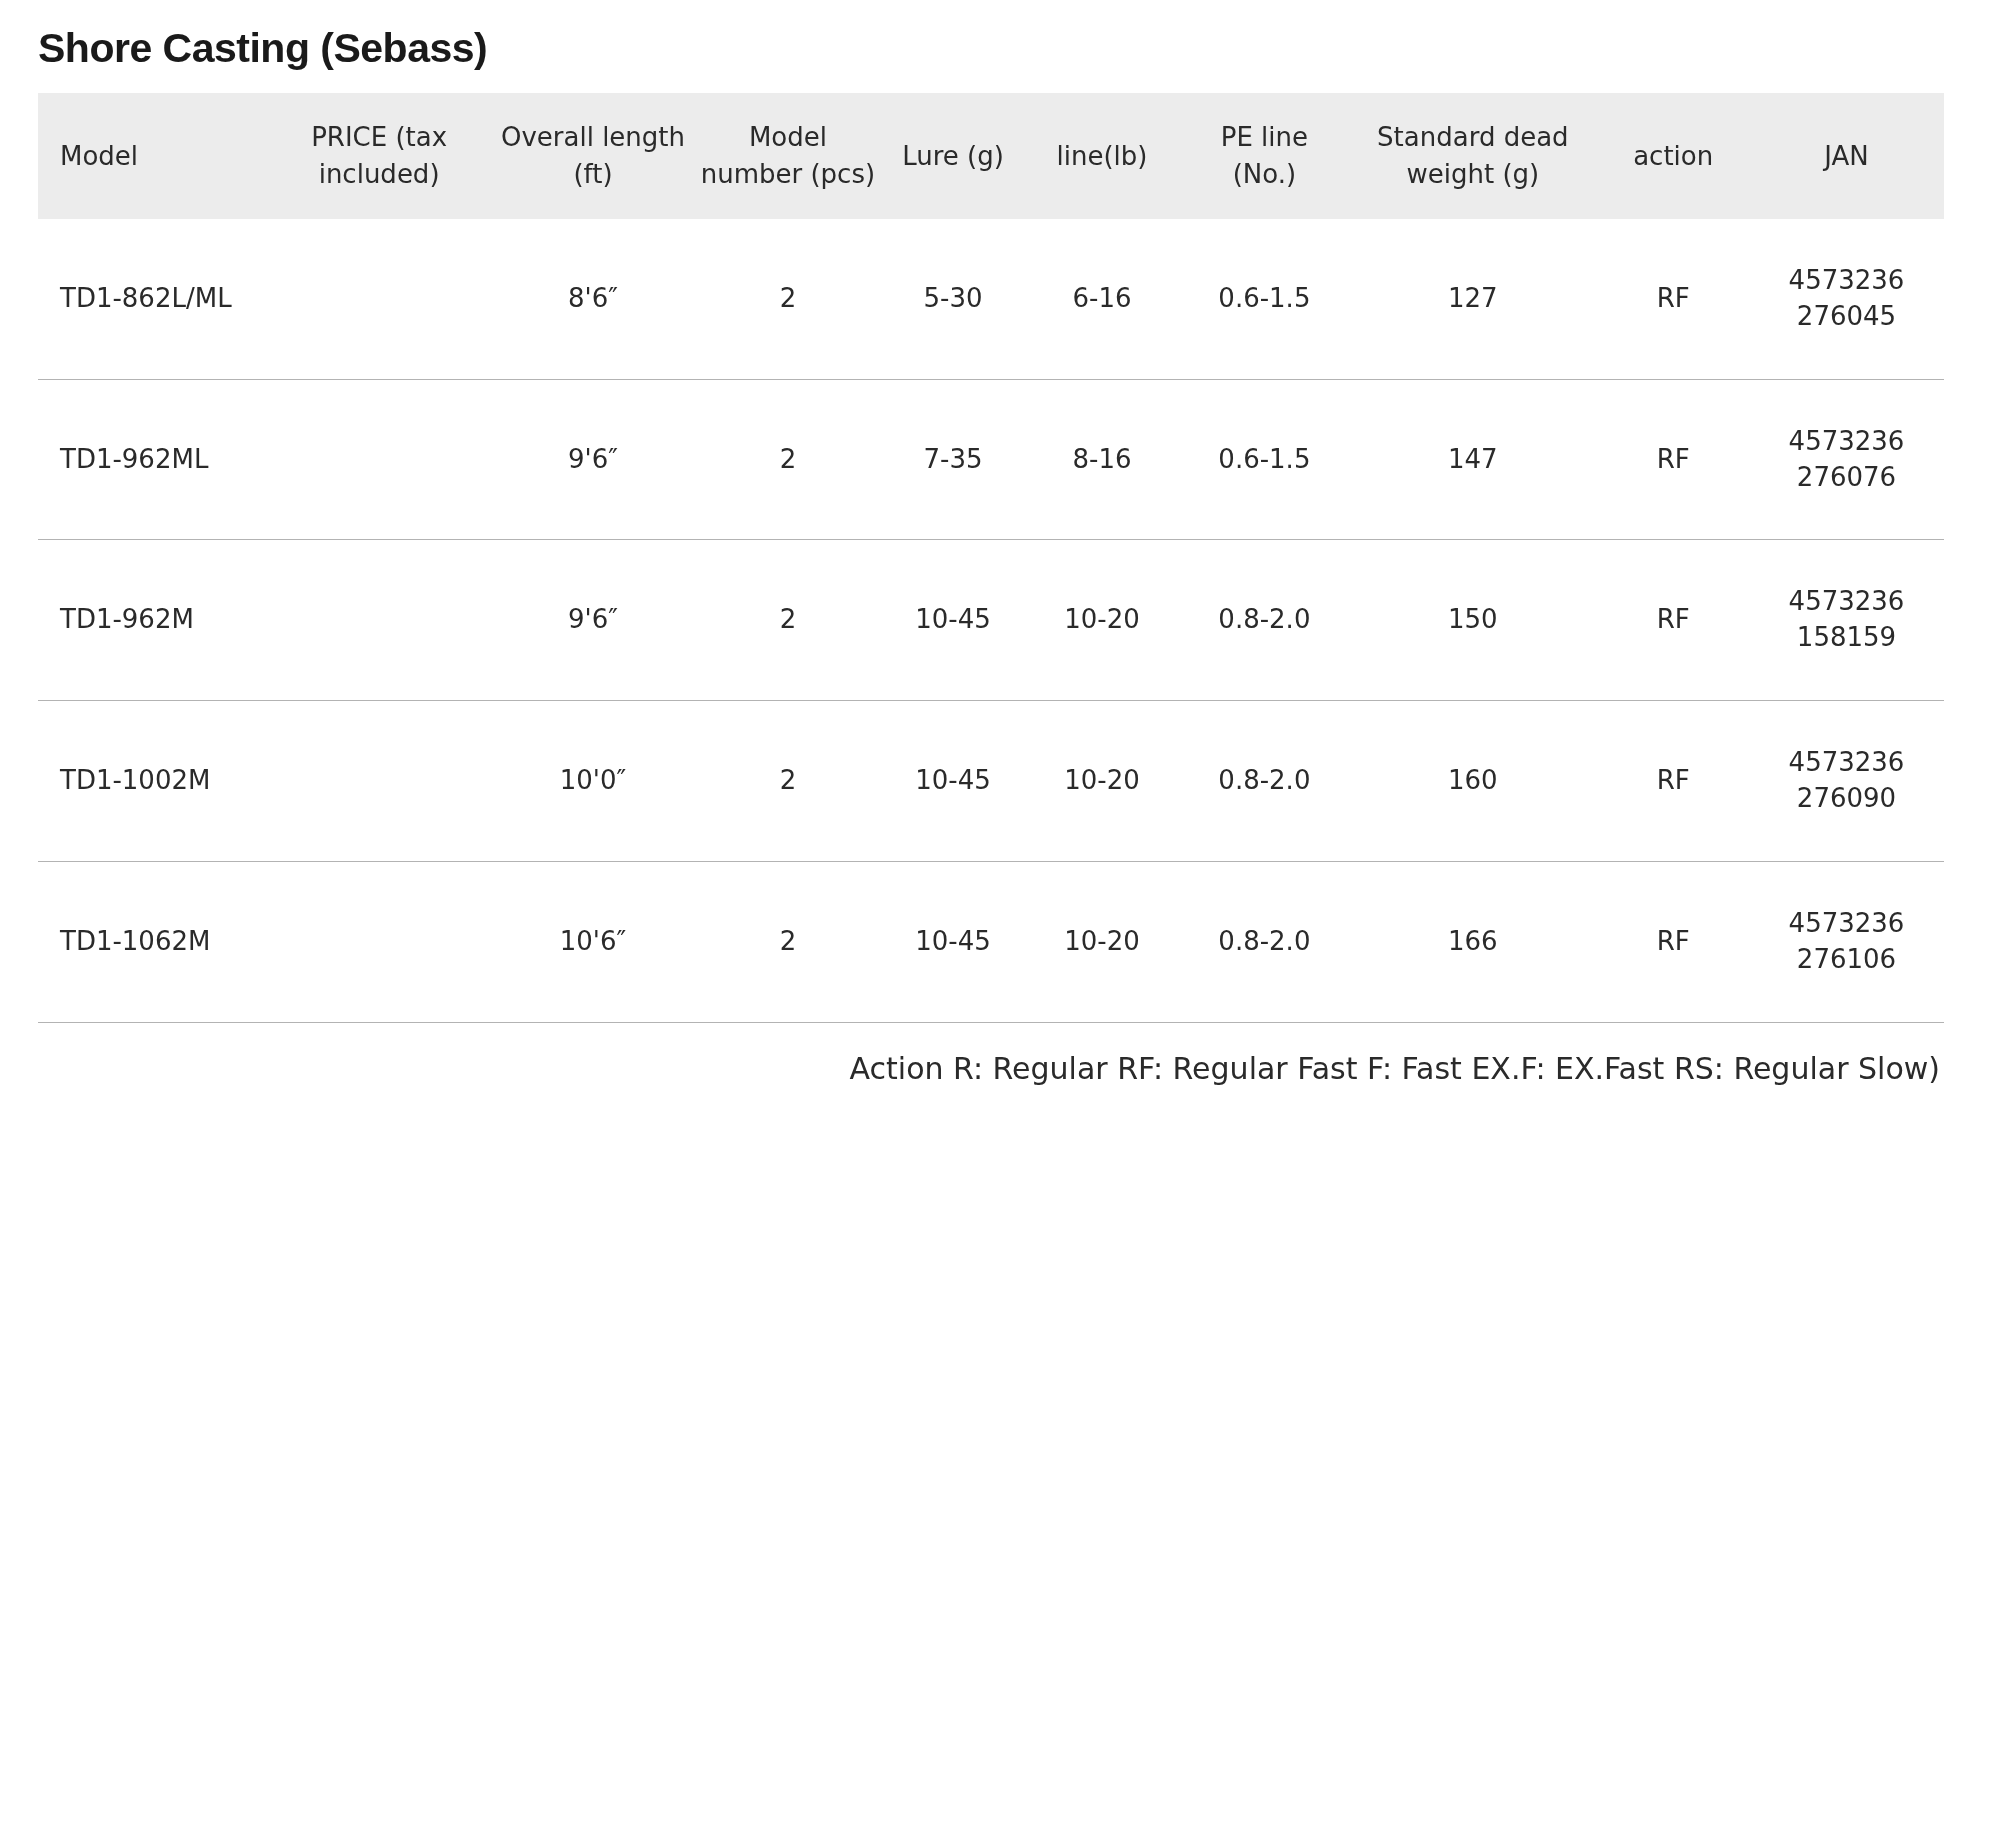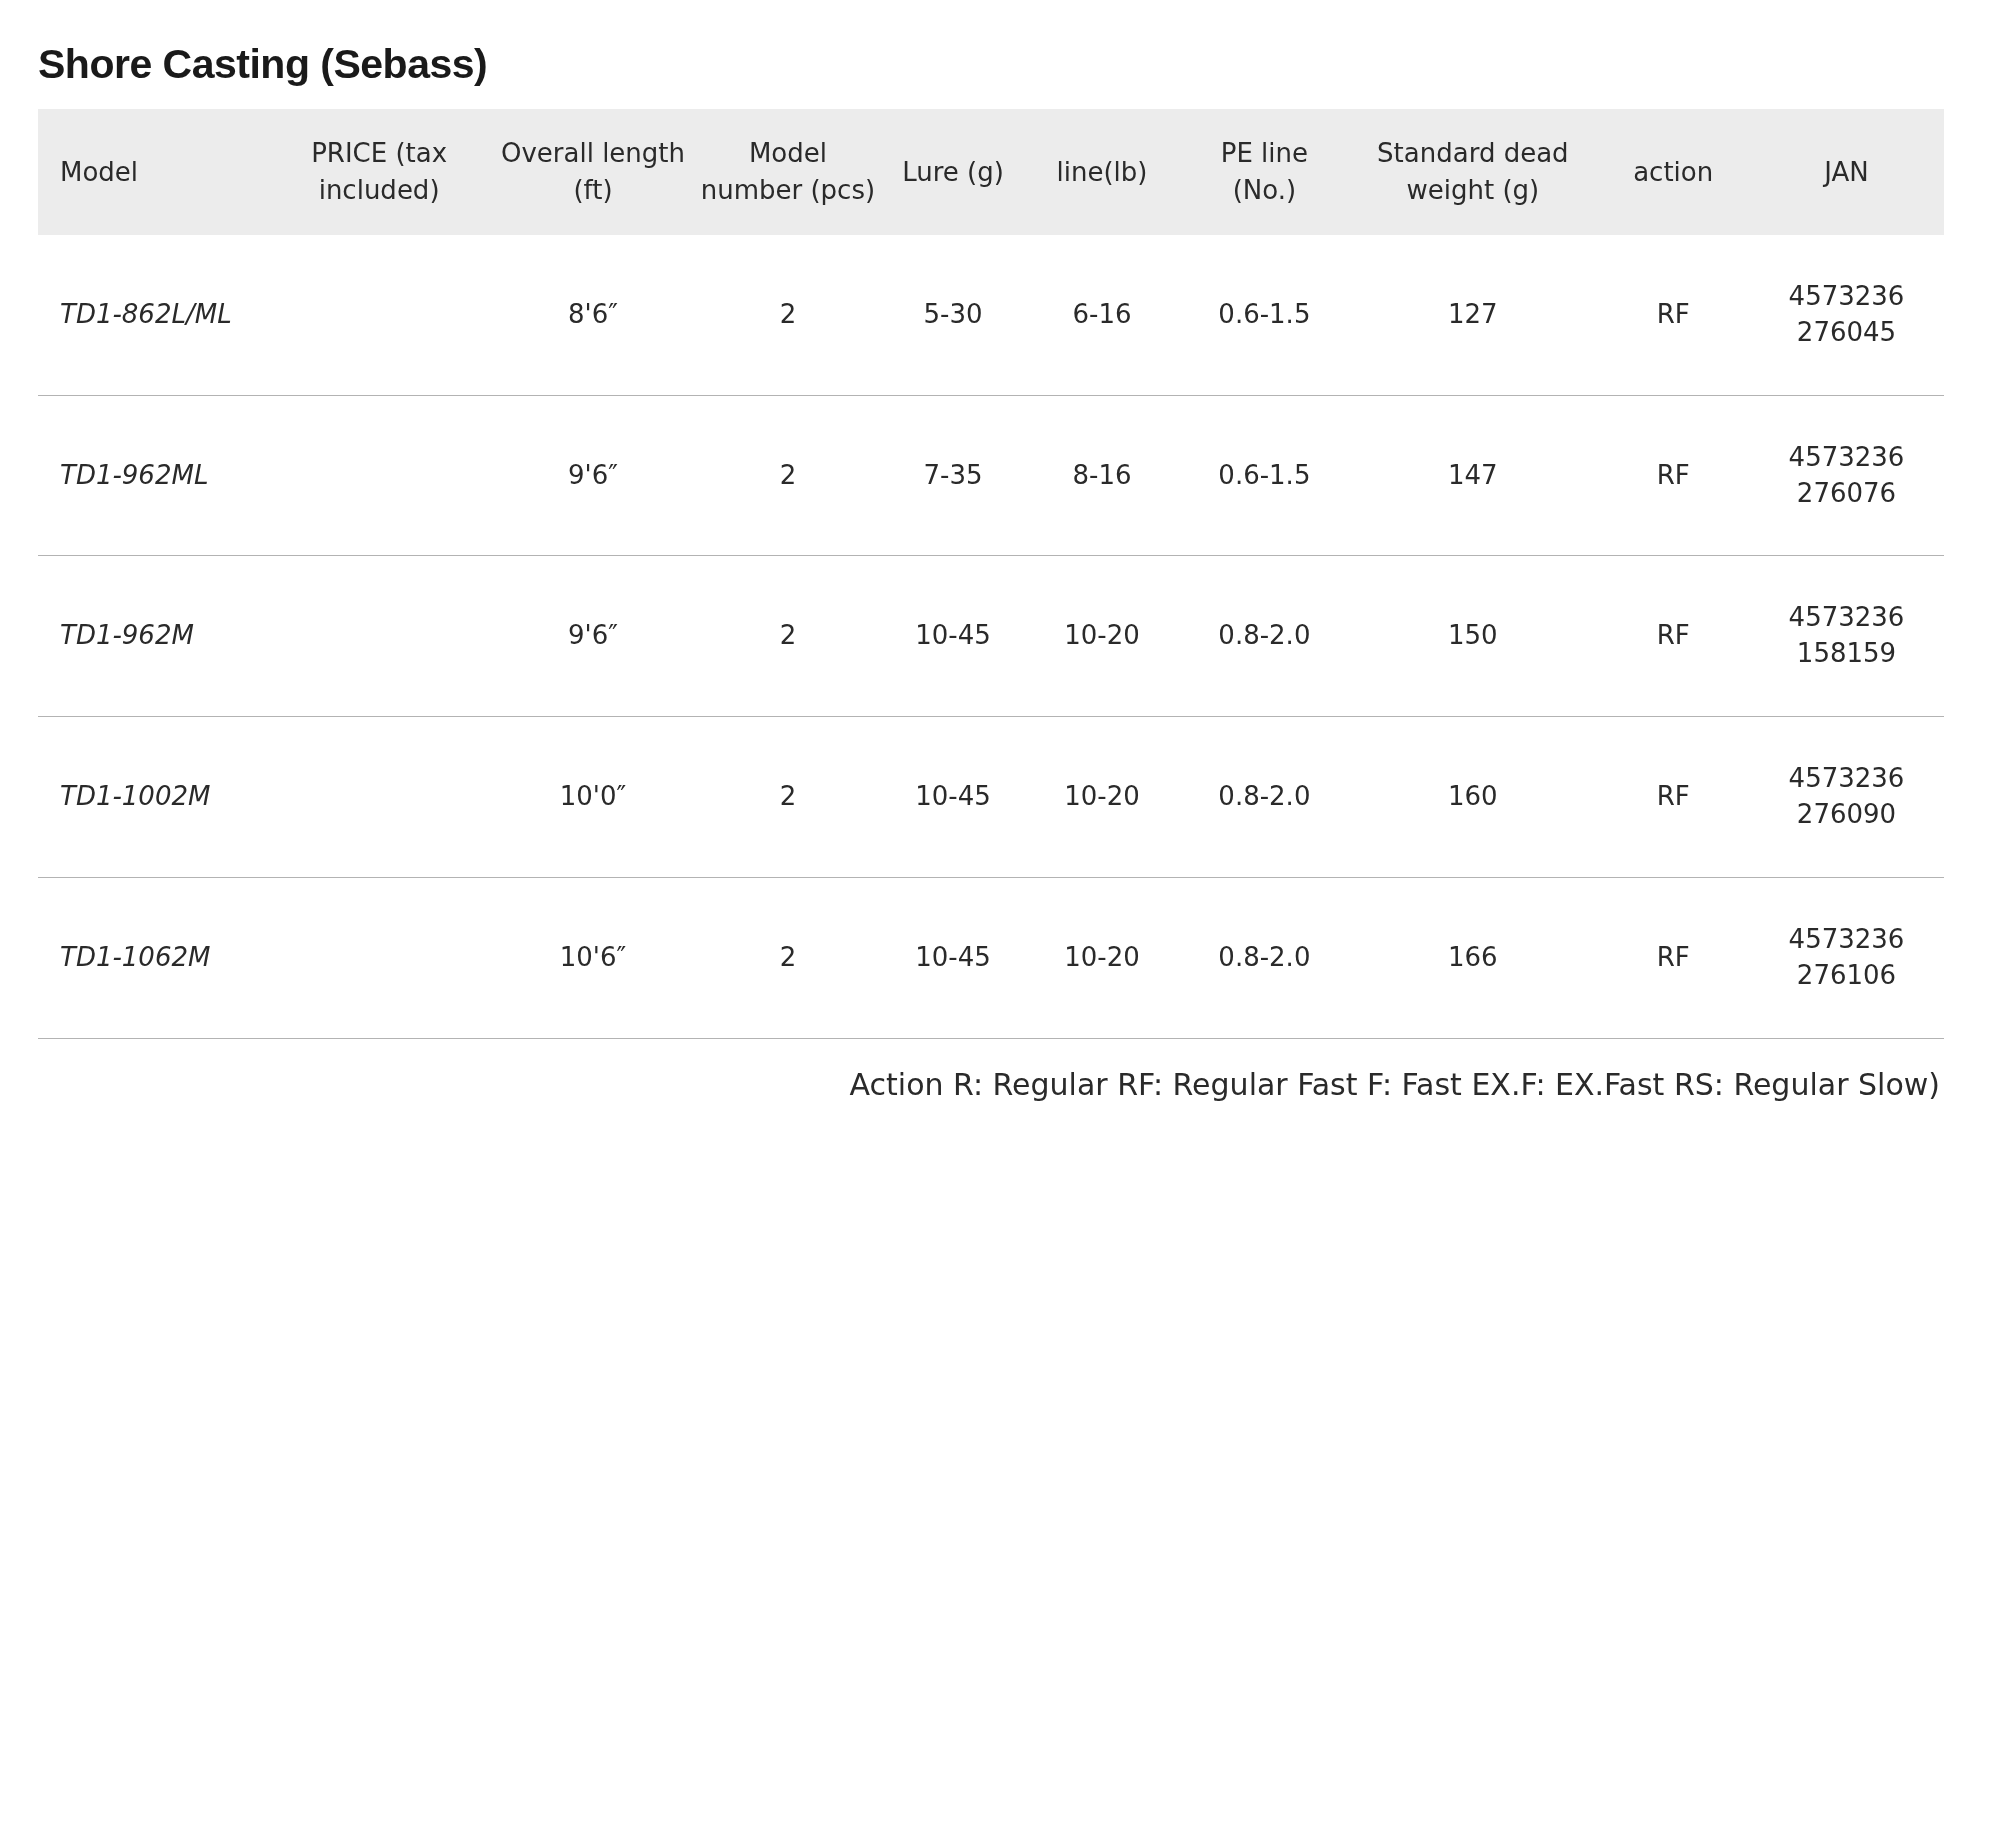--- a/index.html
+++ b/index.html
@@ -17,21 +17,21 @@
   .page {
     width: 2000px;
     box-sizing: border-box;
     padding: 18px 58px 0 38px;
   }
   .page-title {
     font-size: 41px;
     font-weight: bold;
     letter-spacing: -0.5px;
     color: #1a1a1a;
-    margin: 24px 0 22px 0;
+    margin: 8px 0 22px 0;
     line-height: 1.1;
   }
   table.spec {
     width: 1906px;
     border-collapse: collapse;
     table-layout: fixed;
     font-family: "DejaVu Sans", sans-serif;
   }
   table.spec thead tr {
     background: #ececec;
@@ -61,21 +61,20 @@
     text-align: center;
     vertical-align: middle;
     border-bottom: 1px solid #b3b3b3;
   }
   table.spec tbody tr:first-child td {
     border-top: none;
   }
   table.spec tbody td.left {
     text-align: left;
     padding-left: 22px;
-    font-style: italic;
   }
   table.spec tbody td.jan {
     line-height: 1.38;
   }
   .col-model    { width: 210px; }
   .col-price    { width: 210px; }
   .col-length   { width: 185px; }
   .col-joint    { width: 175px; }
   .col-lure     { width: 130px; }
   .col-line     { width: 145px; }

